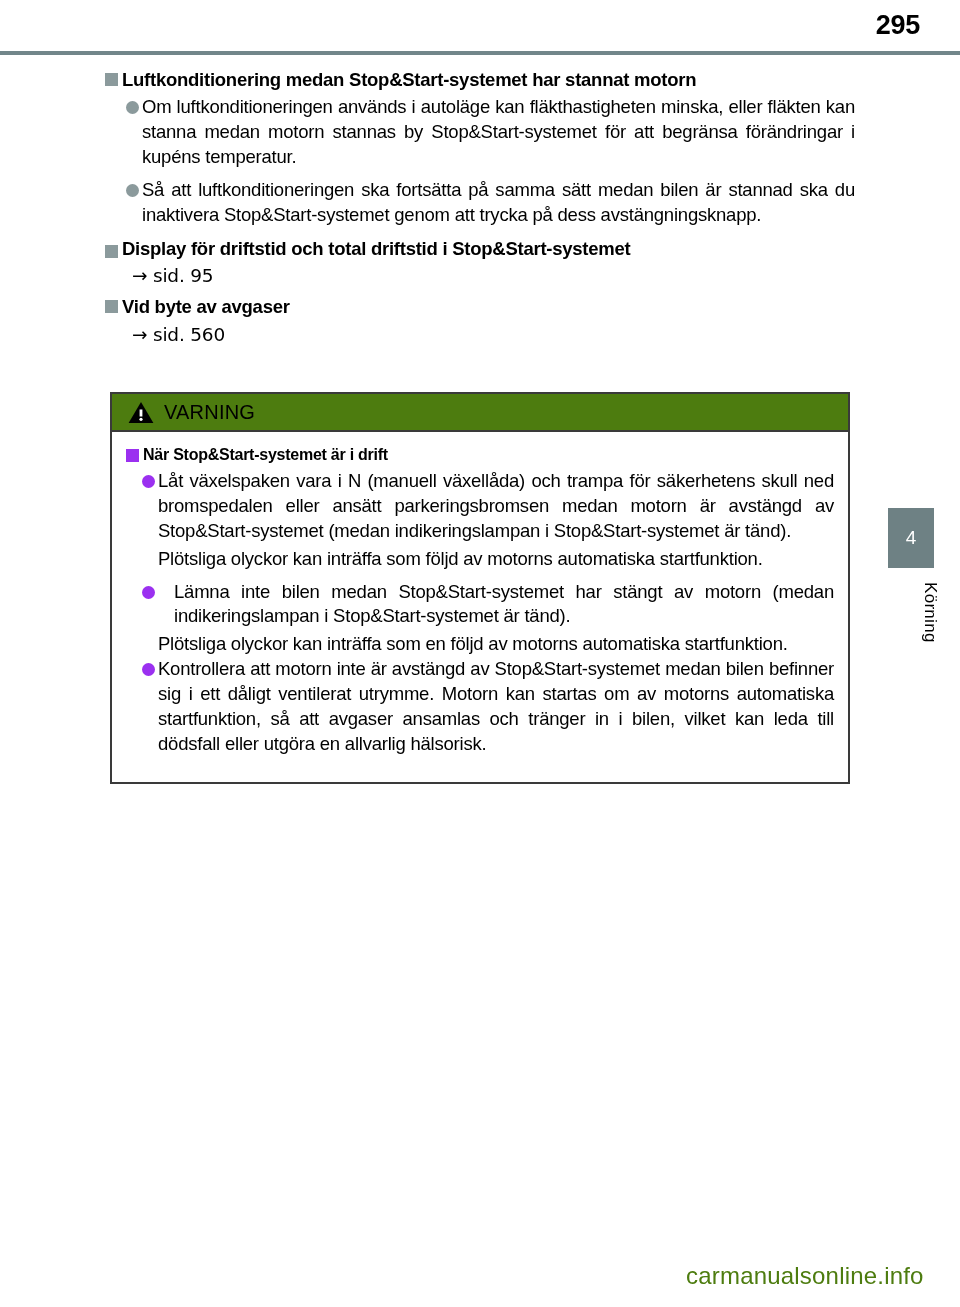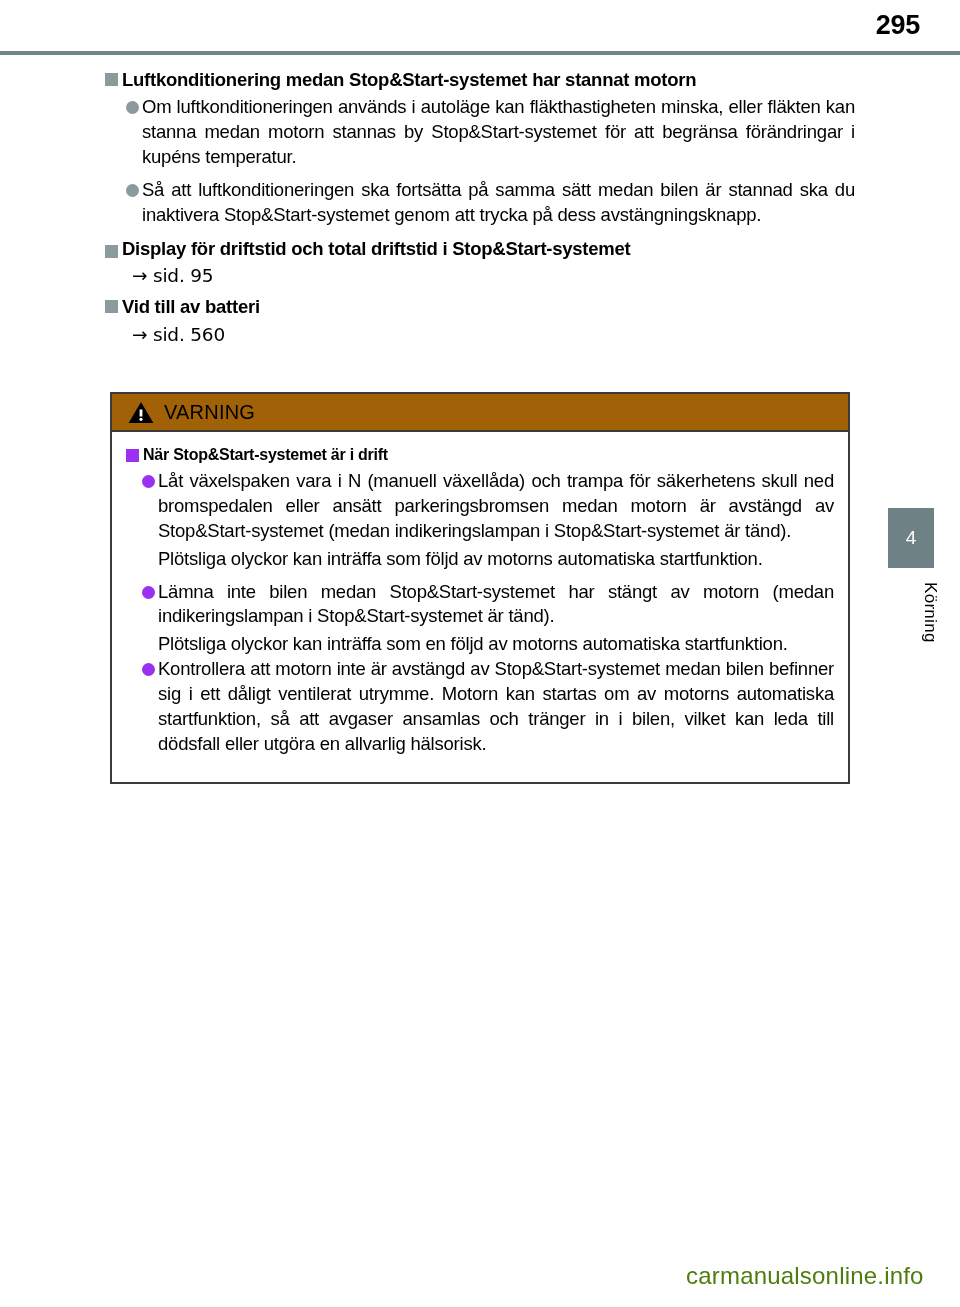--- a/index.html
+++ b/index.html
@@ -148,21 +148,21 @@
   #warning-box {
     position: absolute;
     left: 110px;
     top: 392px;
     width: 740px;
     border: 2px solid #3a3a3a;
     box-sizing: border-box;
     background: #ffffff;
   }
   #warning-head {
-    background: #a16207;
+    background: #4d7c0f;
     border-bottom: 2px solid #3a3a3a;
     height: 38px;
     display: flex;
     align-items: center;
     padding-left: 16px;
     box-sizing: border-box;
   }
   #warning-icon {
     width: 26px;
     height: 23px;
@@ -227,21 +227,21 @@
   </div>
 
   <div class="section-head gap-before-head">
     <span class="sq-bullet"></span>
     <span>Display för driftstid och total driftstid i Stop&amp;Start-systemet</span>
   </div>
   <div class="ref-line arrow-glyph">→ sid. 95</div>
 
   <div class="section-head">
     <span class="sq-bullet"></span>
-    <span>Vid till av batteri</span>
+    <span>Vid byte av avgaser</span>
   </div>
   <div class="ref-line arrow-glyph">→ sid. 560</div>
 
 </div>
 
 <div id="warning-box">
 
   <div id="warning-head">
     <svg id="warning-icon" viewBox="0 0 26 23">
       <polygon points="13,1 25.4,22 0.6,22" fill="#000000"></polygon>
@@ -257,21 +257,21 @@
       <span class="sq-bullet violet"></span>
       <span>När Stop&amp;Start-systemet är i drift</span>
     </div>
 
     <div class="bullet-item" style="margin-left:22px;">
       <span class="dot violet"></span>
       <span class="body-text">Låt växelspaken vara i N (manuell växellåda) och trampa för säkerhetens skull ned bromspedalen eller ansätt parkeringsbromsen medan motorn är avstängd av Stop&amp;Start-systemet (medan indikeringslampan i Stop&amp;Start-systemet är tänd).</span>
     </div>
     <div class="body-text para-follow" style="margin-left:38px;">Plötsliga olyckor kan inträffa som följd av motorns automatiska startfunktion.</div>
 
-    <div class="bullet-item" style="margin-left:22px; margin-top:8px;">
+    <div class="bullet-item" style="margin-left:22px; margin-top:8px;gap:16px;">
       <span class="dot violet"></span>
       <span class="body-text">Lämna inte bilen medan Stop&amp;Start-systemet har stängt av motorn (medan indikeringslampan i Stop&amp;Start-systemet är tänd).</span>
     </div>
     <div class="body-text para-follow" style="margin-left:38px;">Plötsliga olyckor kan inträffa som en följd av motorns automatiska startfunktion.</div>
 
     <div class="bullet-item" style="margin-left:22px; ">
       <span class="dot violet"></span>
       <span class="body-text">Kontrollera att motorn inte är avstängd av Stop&amp;Start-systemet medan bilen befinner sig i ett dåligt ventilerat utrymme. Motorn kan startas om av motorns automatiska startfunktion, så att avgaser ansamlas och tränger in i bilen, vilket kan leda till dödsfall eller utgöra en allvarlig hälsorisk.</span>
     </div>
 

